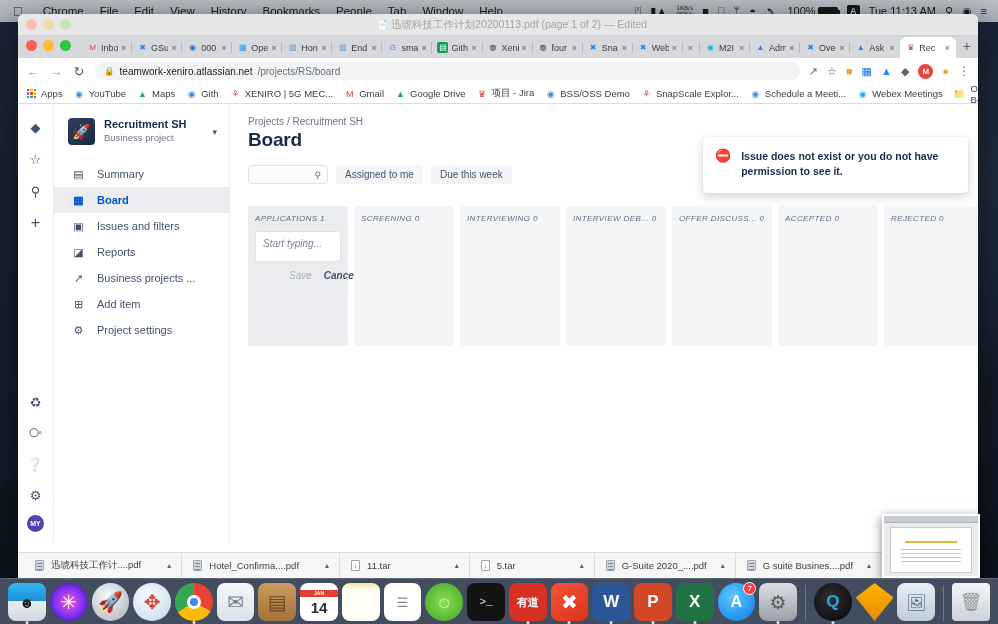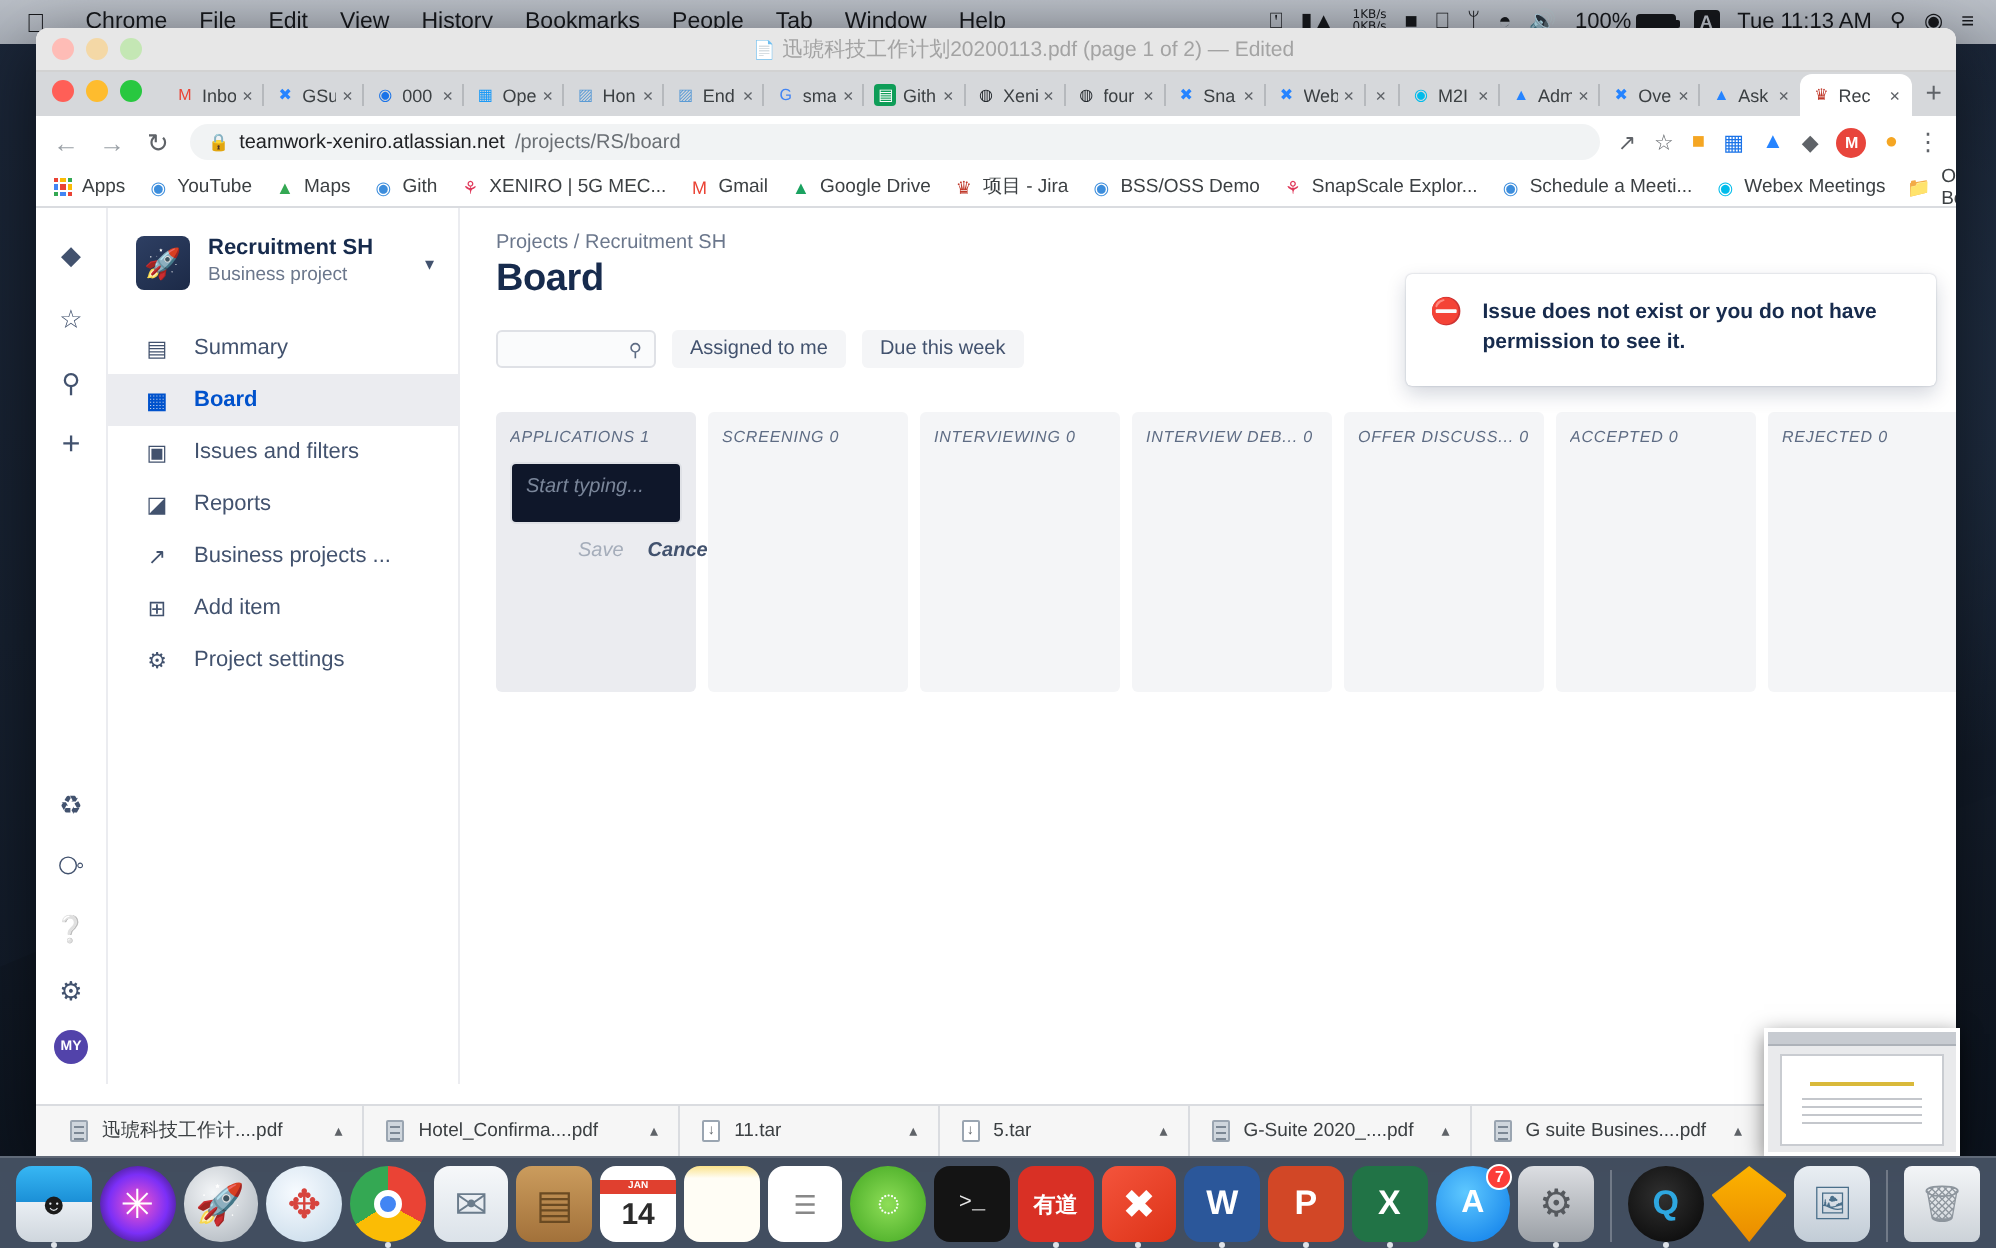--- a/index.html
+++ b/index.html
@@ -182,21 +182,21 @@
   .col { width: 100px; flex: 0 0 100px; background: #f4f5f7; border-radius: 3px; padding: 8px 7px 10px; min-height: 140px; font-style: italic; }
   .col.first { background: #ebecf0; }
   .col-head { font-size: 8px; color: #5e6c84; letter-spacing: .4px; margin-bottom: 8px; white-space: nowrap; overflow: hidden; }
   .card {
     background: #fff; border: 2px solid #4c9aff; border-radius: 3px; padding: 7px 7px 5px;
     margin-bottom: 7px; box-shadow: 0 1px 1px rgba(9,30,66,.12);
   }
   .card-title { font-size: 10px; font-weight: bold; color: #172b4d; margin-bottom: 11px; }
   .card-key { font-size: 9px; color: #6b778c; text-align: right; }
   .newcard {
-    background: #0f172a; border: 1px solid #dfe1e6; border-radius: 3px; height: 31px;
+    background: #ffffff; border: 1px solid #dfe1e6; border-radius: 3px; height: 31px;
     padding: 6px 7px; font-size: 10px; color: #7a869a; margin-bottom: 8px;
   }
   .newcard-actions { display: flex; gap: 12px; padding-left: 2px; font-size: 10px; }
   .na-save { color: #a5adba; margin-left: 32px; }
   .na-cancel { color: #42526e; font-weight: bold; }
 
   .toast {
     position: absolute; right: 10px; top: 33px; width: 265px;
     background: #fff; border-radius: 3px; box-shadow: 0 4px 10px rgba(9,30,66,.18), 0 0 1px rgba(9,30,66,.28);
     display: flex; gap: 10px; padding: 12px 14px 14px 12px;

